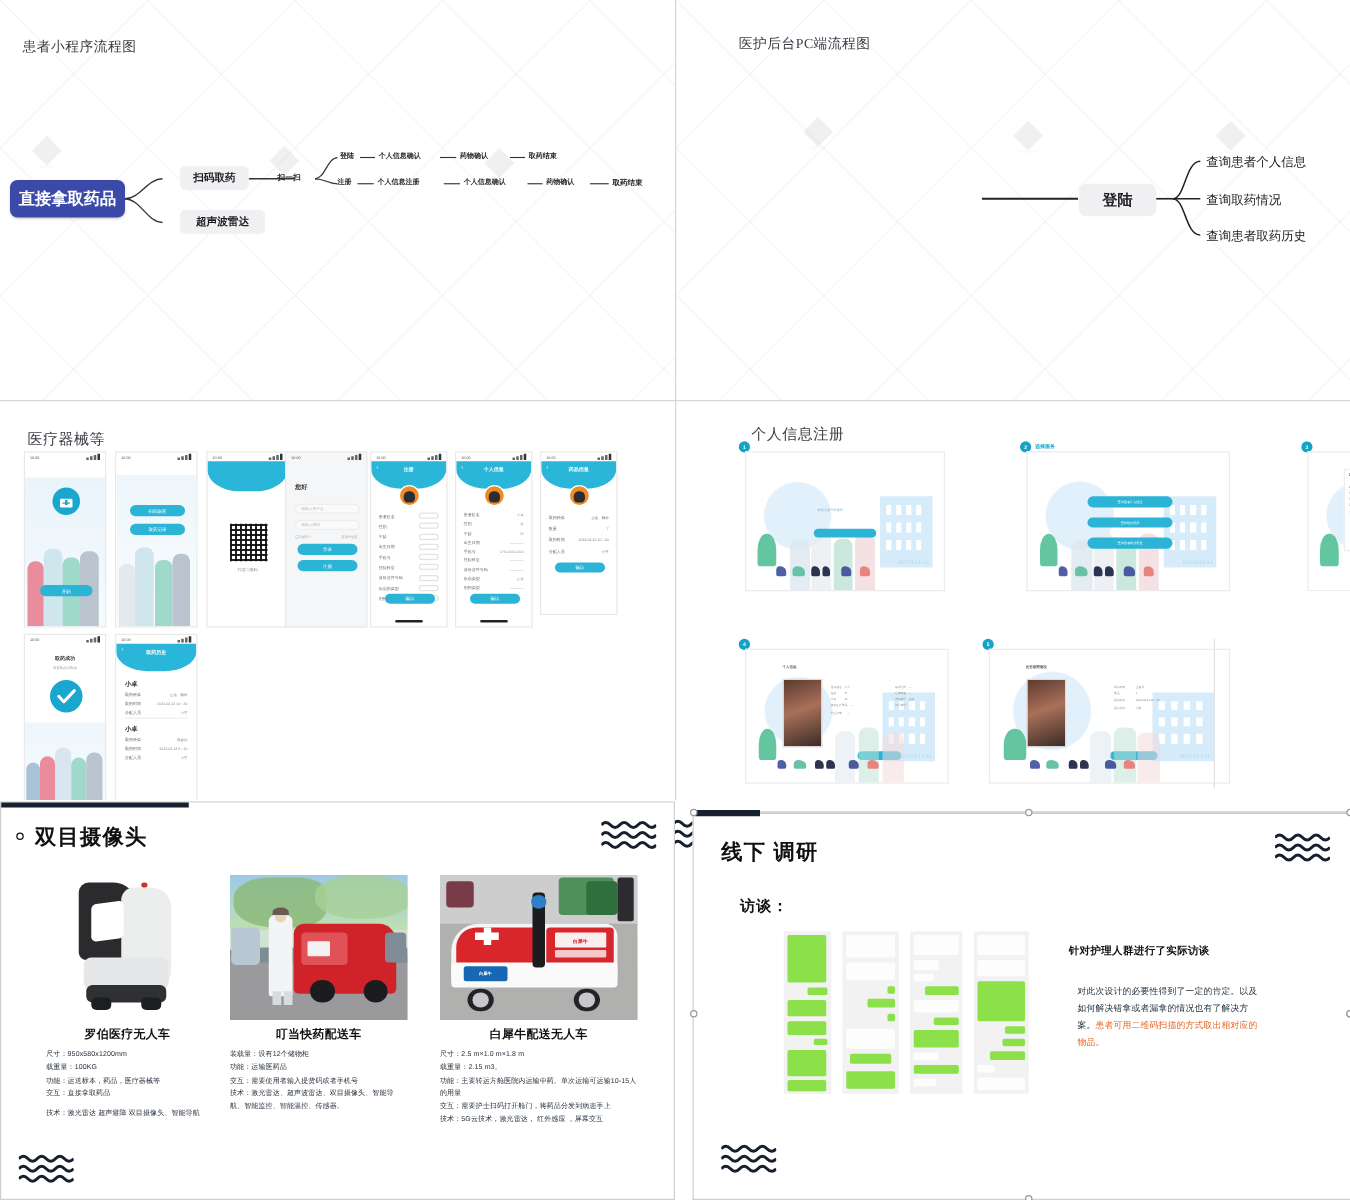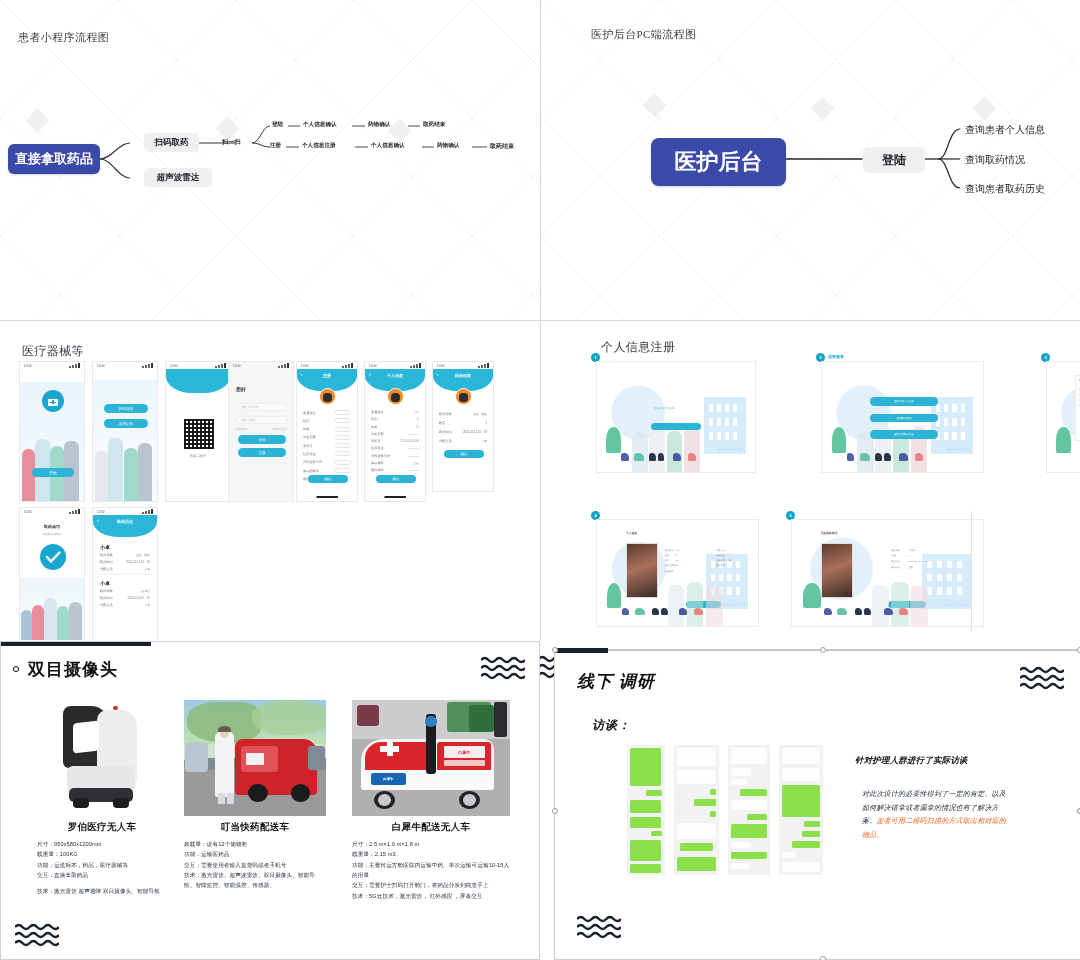--- a/index.html
+++ b/index.html
@@ -206,21 +206,20 @@
 
     <div class="mm">
       <svg viewBox="0 0 540 320" preserveAspectRatio="none">
         <path d="M245,159 L322,159" stroke="#222" stroke-width="1.6" fill="none"></path>
         <path d="M384,159 L398,159" stroke="#222" stroke-width="1.3" fill="none"></path>
         <path d="M398,159 C408,159 408,129 420,129" stroke="#222" stroke-width="1.2" fill="none"></path>
         <path d="M398,159 L420,159" stroke="#222" stroke-width="1.2" fill="none"></path>
         <path d="M398,159 C408,159 408,188 420,188" stroke="#222" stroke-width="1.2" fill="none"></path>
       </svg>
 
-      <div class="node-root" style="left:110px;top:138px;width:135px;height:48px;font-size:22px;border-radius:8px;">医护后台</div>
 
       <div class="node-grey" style="left:322px;top:147px;width:62px;height:26px;font-size:12px;border-radius:6px;">登陆</div>
 
       <div class="leaf" style="left:424px;top:123px;font-size:10px;font-weight:normal;color:#222;">查询患者个人信息</div>
       <div class="leaf" style="left:424px;top:153px;font-size:10px;font-weight:normal;color:#222;">查询取药情况</div>
       <div class="leaf" style="left:424px;top:182px;font-size:10px;font-weight:normal;color:#222;">查询患者取药历史</div>
     </div>
   </div>
 
   <div class="quad q-ml">
@@ -865,21 +864,21 @@
 
   <div class="quad q-br">
     <div class="wave" style="left:-16px;top:14px;opacity:1;">
       <svg viewBox="0 0 44 26" style="width:44px;height:26px;">
         <path d="M0,4 q3.7,-4 7.4,0 t7.3,0 t7.3,0 t7.3,0 t7.3,0 t7.4,0" stroke="#16202f" stroke-width="2.4" fill="none"></path>
         <path d="M0,12 q3.7,-4 7.4,0 t7.3,0 t7.3,0 t7.3,0 t7.3,0 t7.4,0" stroke="#16202f" stroke-width="2.4" fill="none"></path>
         <path d="M0,20 q3.7,-4 7.4,0 t7.3,0 t7.3,0 t7.3,0 t7.3,0 t7.4,0" stroke="#16202f" stroke-width="2.4" fill="none"></path>
       </svg>
     </div>
 
-    <div class="slide-b" style="left:14px;right:0;top:8px;bottom:0;border-right:none;font-style:italic;">
+    <div class="slide-b" style="left:14px;right:0;top:8px;bottom:0;border-right:none;">
       <div class="topbar-dark" style="left:1px;top:-2px;width:52px;height:5px;"></div>
       <div class="topbar-line" style="left:53px;right:0;top:0px;"></div>
       <div class="handle" style="left:-3px;top:-3px;"></div>
       <div class="handle" style="left:265px;top:-3px;"></div>
       <div class="handle" style="right:-3px;top:-3px;"></div>
       <div class="handle" style="left:-3px;top:158px;"></div>
       <div class="handle" style="right:-3px;top:158px;"></div>
       <div class="handle" style="left:265px;bottom:-3px;"></div>
 
       <div class="b-title" style="left:22px;top:20px;">线下 调研</div>

